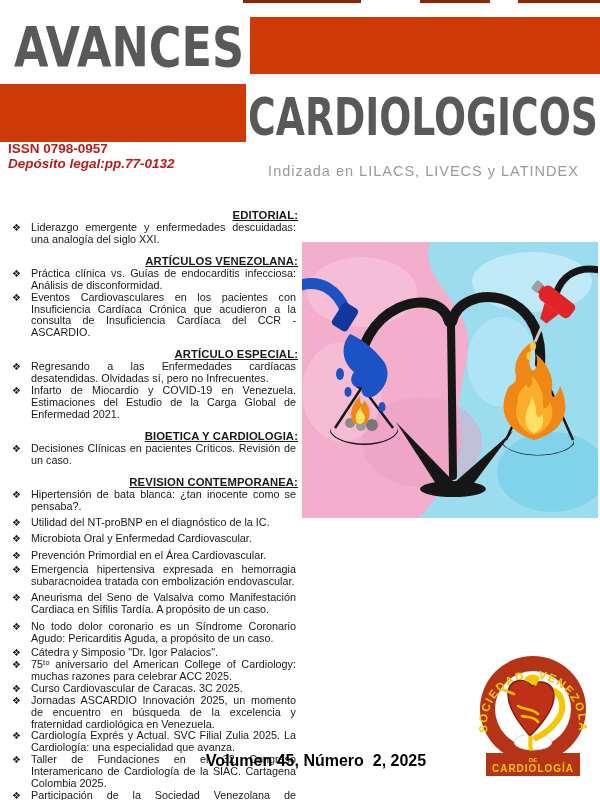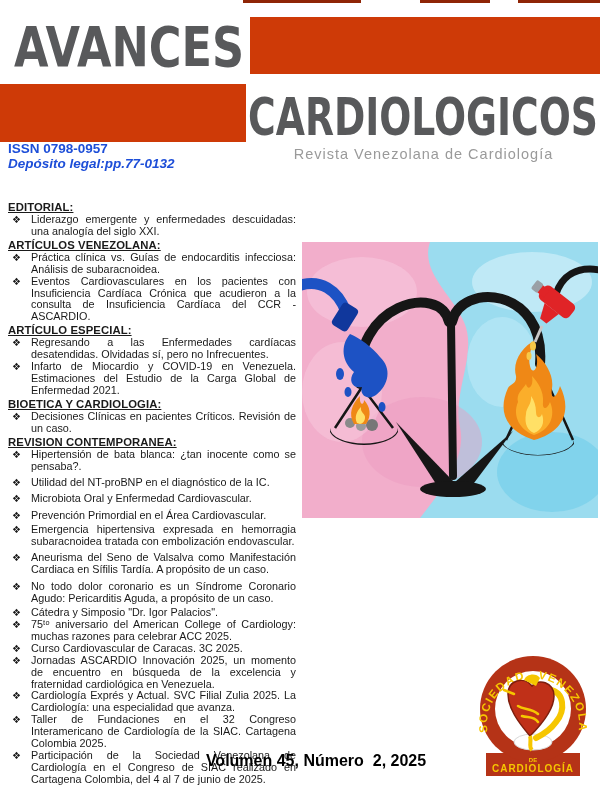--- a/index.html
+++ b/index.html
@@ -11,32 +11,32 @@
   .dash2{left:420px;width:70px;}
   .dash3{left:518px;width:82px;}
   
   .block{position:absolute;background:#ce3a07;}
   .block-right{left:250px;top:17px;width:350px;height:57px;}
   .block-left{left:0px;top:84px;width:246px;height:58px;}
   .title-svg{position:absolute;}
   .t1{left:12px;top:10px;}
   .t2{left:245px;top:80px;}
   .title-text{fill:#58595b;font-family:"DejaVu Sans",sans-serif;font-weight:bold;}
-  .issn-line{position:absolute;left:8px;color:#1d4ed8;font-size:13.5px;font-weight:bold;
+  .issn-line{position:absolute;left:8px;color:#b91c1c;font-size:13.5px;font-weight:bold;
              font-family:"Liberation Sans",sans-serif;}
   .issn{top:141px;}
   .deposito{top:156px;font-style:italic;}
   .subtitle{position:absolute;left:247px;width:353px;text-align:center;color:#9a9a9a;
             font-size:14.5px;letter-spacing:1px;font-family:"Liberation Sans",sans-serif;}
   .sub1{top:146px;}
   .sub2{top:163px;}
   
   .toc{position:absolute;left:8px;top:200px;width:290px;color:#1a1a1a;}
   .toc-heading{font-size:11.3px;font-weight:bold;text-decoration:underline;line-height:13px;
-               margin-top:1px;letter-spacing:0.1px;}
+               margin-top:9px;letter-spacing:0.1px;text-align:right;}
   .toc-item{display:flex;line-height:11.9px;font-size:10.8px;}
   .bullet{flex:0 0 19px;padding-left:4px;font-size:10px;}
   .itext{flex:1;text-align:justify;padding-right:2px;}
   .toc-items.spaced .toc-item{margin-bottom:4.5px;}
   .toc-items.spaced{margin-bottom:-2px;}
   
   .illus{position:absolute;left:302px;top:242px;}
   .logo{position:absolute;left:466px;top:650px;}
   
   .footer{position:absolute;left:0;top:752px;width:600px;text-align:center;
@@ -56,35 +56,35 @@
 
   <svg class="title-svg t1" width="238" height="70">
     <text x="2" y="56" font-size="55" class="title-text" textLength="230" lengthAdjust="spacingAndGlyphs">AVANCES</text>
   </svg>
   <svg class="title-svg t2" width="356" height="70">
     <text x="3" y="55" font-size="52" class="title-text" textLength="350" lengthAdjust="spacingAndGlyphs">CARDIOLOGICOS</text>
   </svg>
 
   <div class="issn-line issn">ISSN 0798-0957</div>
   <div class="issn-line deposito">Depósito legal:pp.77-0132</div>
-  <div class="subtitle sub1">Revista Venezolana de Cardiología</div>
+  <div class="subtitle sub2">Indizada en LILACS, LIVECS y LATINDEX</div>
 
   <div class="toc">
       <div class="toc-heading">EDITORIAL:</div>
       <div class="toc-items">
         <div class="toc-item">
           <span class="bullet">❖</span>
           <span class="itext">Liderazgo emergente y enfermedades descuidadas: una analogía del siglo XXI.</span>
         </div>
       </div>
       <div class="toc-heading">ARTÍCULOS VENEZOLANA:</div>
       <div class="toc-items">
         <div class="toc-item">
           <span class="bullet">❖</span>
-          <span class="itext">Práctica clínica vs. Guías de endocarditis infecciosa: Análisis de subaracnoidea.</span>
+          <span class="itext">Práctica clínica vs. Guías de endocarditis infecciosa: Análisis de disconformidad.</span>
         </div>
         <div class="toc-item">
           <span class="bullet">❖</span>
           <span class="itext">Eventos Cardiovasculares en los pacientes con Insuficiencia Cardíaca Crónica que acudieron a la consulta de Insuficiencia Cardíaca del CCR - ASCARDIO.</span>
         </div>
       </div>
       <div class="toc-heading">ARTÍCULO ESPECIAL:</div>
       <div class="toc-items">
         <div class="toc-item">
           <span class="bullet">❖</span>

